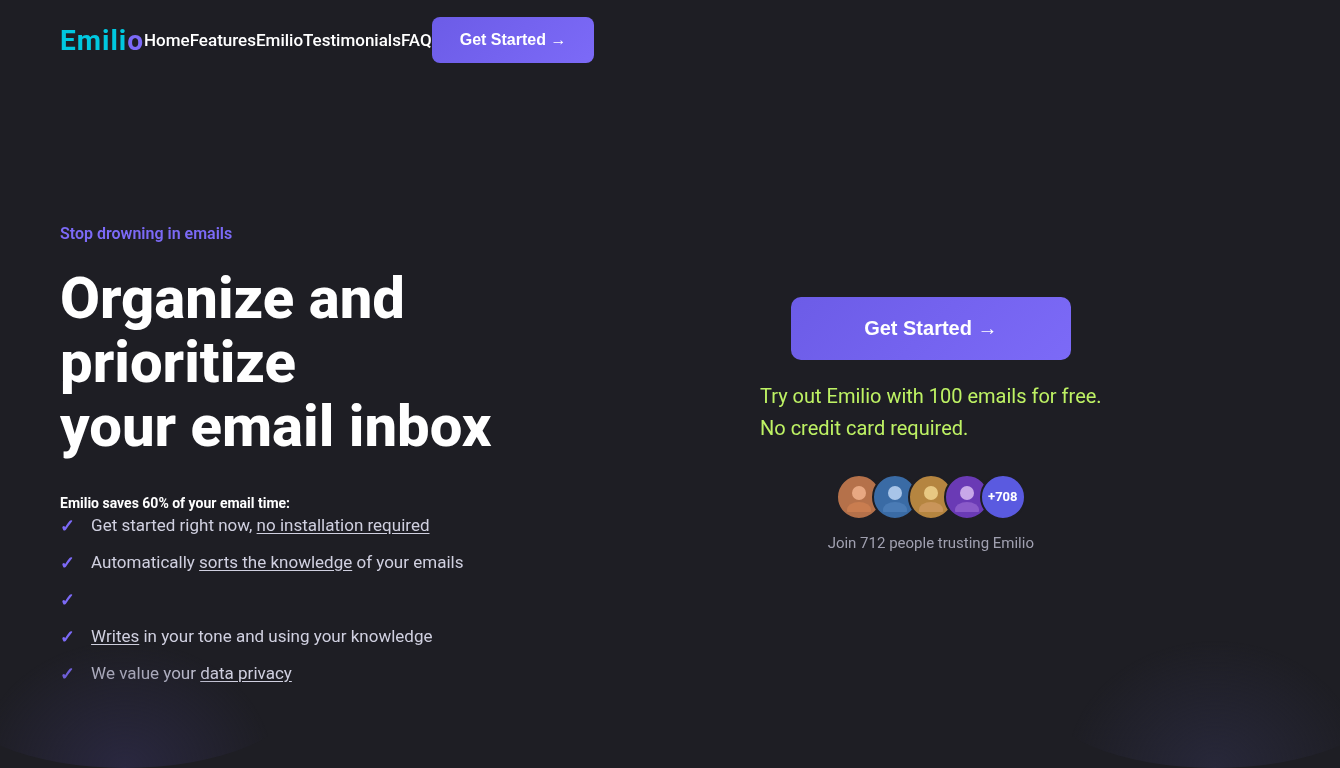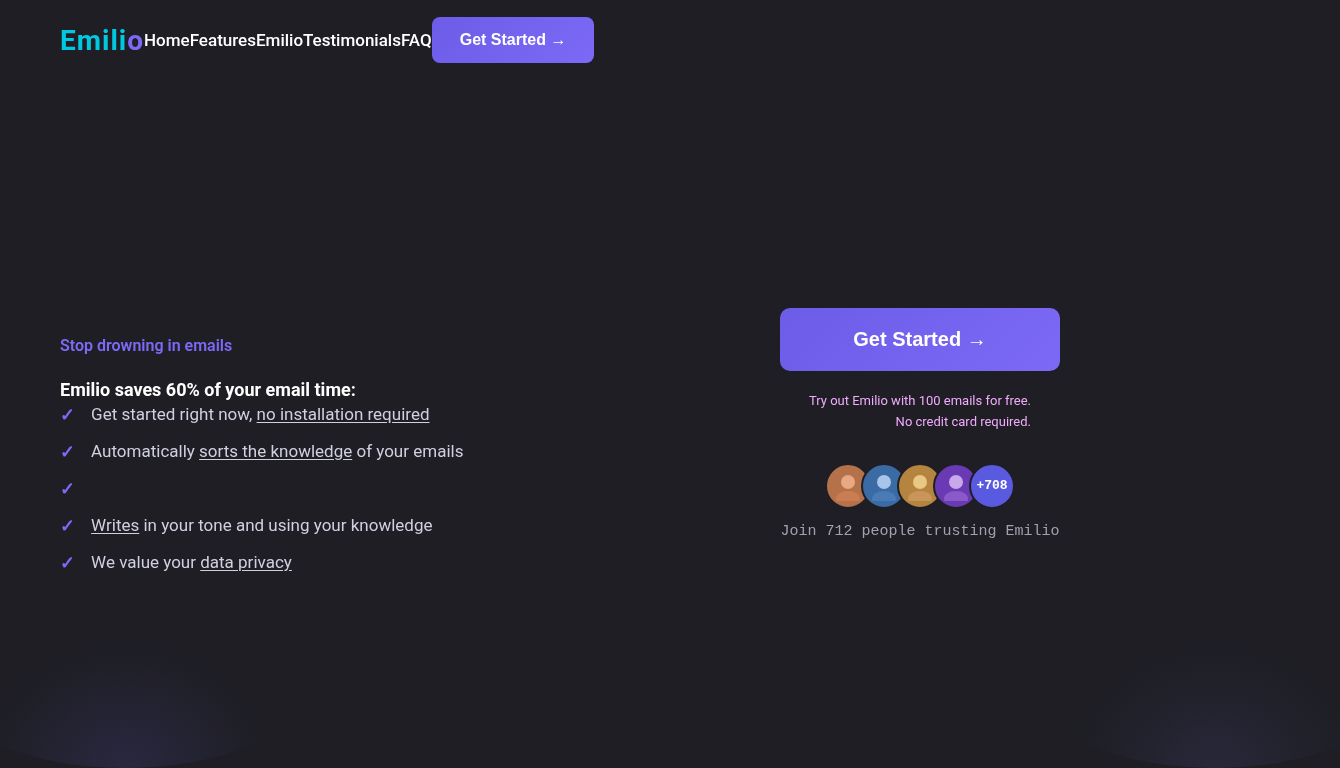--- a/index.html
+++ b/index.html
@@ -86,21 +86,21 @@
 
     .headline {
       font-size: 58px;
       font-weight: 800;
       line-height: 1.1;
       margin-bottom: 36px;
       color: #ffffff;
     }
 
     .email-time-label {
-      font-size: 18px;
+      font-size: 14px;
       font-weight: 700;
       margin-bottom: 4px;
       color: #ffffff;
     }
 
     .features-list {
       list-style: none;
       display: flex;
       flex-direction: column;
       gap: 16px;
@@ -147,33 +147,32 @@
       font-weight: 600;
       cursor: pointer;
       display: flex;
       align-items: center;
       gap: 10px;
       width: 280px;
       justify-content: center;
     }
 
     .free-trial-text {
-      text-align: right;
-      color: #f0abfc;
-      font-size: 13px;
+      text-align: left;
+      color: #bef264;
+      font-size: 20px;
       line-height: 1.6;
     }
 
     .social-proof {
       display: flex;
       flex-direction: column;
       align-items: center;
       gap: 14px;
       margin-top: 10px;
-      font-family: Liberation Mono, monospace;
     }
 
     .avatars {
       display: flex;
       align-items: center;
     }
 
     .avatar {
       width: 46px;
       height: 46px;
@@ -253,20 +252,25 @@
     <li><a href="#">Testimonials</a></li>
     <li><a href="#">FAQ</a></li>
   </ul>
   <button class="nav-cta">Get Started →</button>
 </nav>
 
 <main class="main-content">
 
   <div class="left-content">
     <p class="tagline">Stop drowning in emails</p>
+    <h1 class="headline">
+      <span>Organize and</span><br>
+      <span>prioritize</span><br>
+      <span>your email inbox</span>
+    </h1>
     <p class="email-time-label">Emilio saves 60% of your email time:</p>
     <ul class="features-list">
       <li>
         <span class="check-icon">✓</span>
         <span>Get started right now, <a href="#">no installation required</a></span>
       </li>
       <li>
         <span class="check-icon">✓</span>
         <span>Automatically <a href="#">sorts the knowledge</a> of your emails</span>
       </li>

